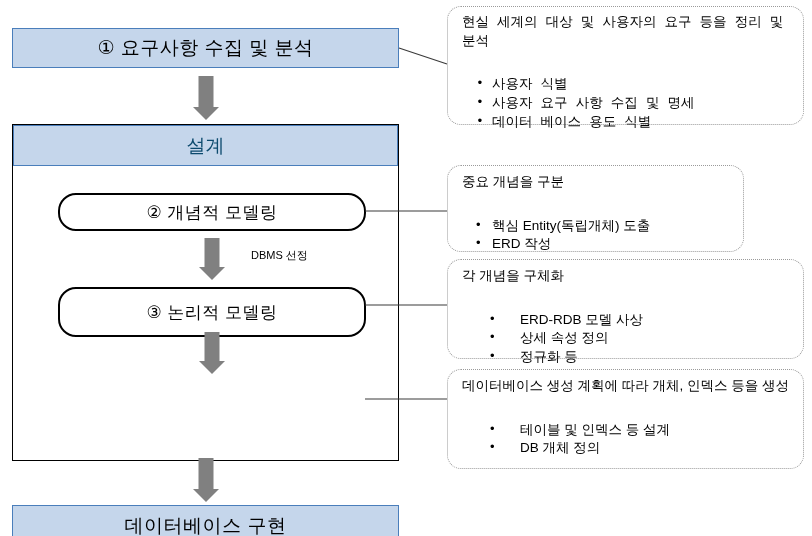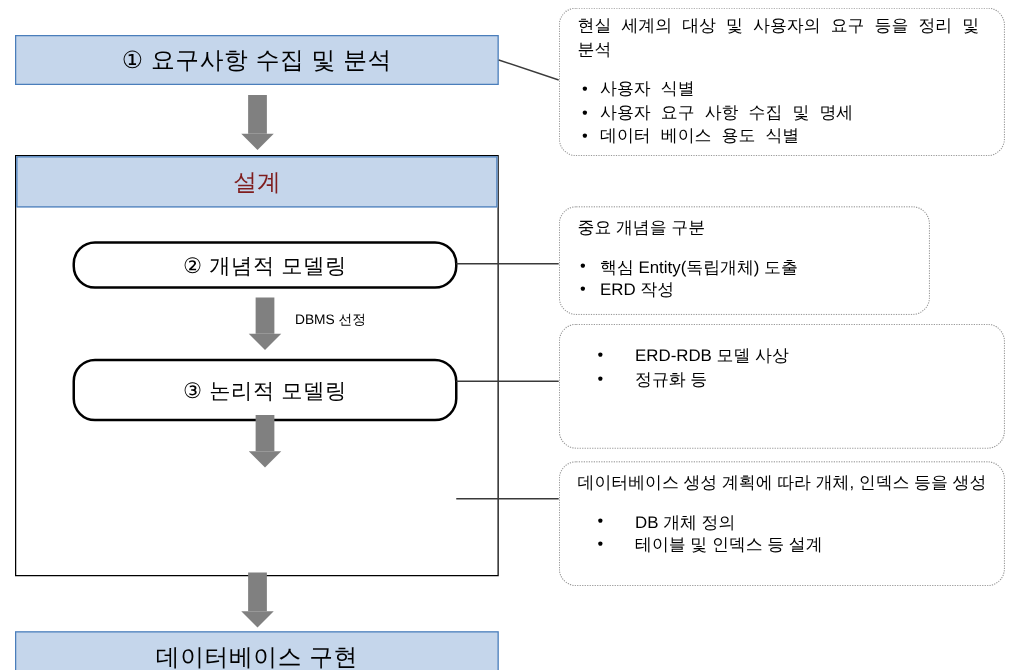--- a/index.html
+++ b/index.html
@@ -45,21 +45,21 @@
     top: 0;
     width: 100%;
     height: 41px;
     box-sizing: border-box;
     background: #C5D6EB;
     border: 1px solid #4A7EBB;
     display: flex;
     align-items: center;
     justify-content: center;
     font-size: 19px;
-    color: #7f1d1d;
+    color: #0c4a6e;
   }
 
   .sub-box {
     position: absolute;
     box-sizing: border-box;
     background: #ffffff;
     border: 2px solid #000000;
     border-radius: 18px;
     display: flex;
     align-items: center;
@@ -111,21 +111,21 @@
     padding: 7px 12px 7px 14px;
     font-size: 13.5px;
     line-height: 1.38;
     color: #000;
   }
   .callout .headline {
     margin: 0 0 4px 0;
   }
   .callout ul {
     list-style: none;
-    margin: 0;
+    margin: 12px;
     padding: 0;
   }
   .callout ul li {
     position: relative;
     padding-left: 18px;
     margin: 0;
   }
   .callout ul li::before {
     content: "\2022";
     position: absolute;
@@ -174,21 +174,21 @@
     </div>
 
     <div class="sub-box" style="left:45px; top:68px; width:308px; height:38px;">
       <span>② 개념적 모델링</span>
     </div>
 
     <div class="arrow" style="left:183px; top:113px; width:32px; height:42px;">
       <div class="shaft" style="width:15px; height:29px;"></div>
       <div class="head"></div>
     </div>
-    <div class="arrow-label" style="left:223px; top:123px;">DBMS 선정</div>
+    <div class="arrow-label" style="left:238px; top:123px;">DBMS 선정</div>
 
     <div class="sub-box" style="left:45px; top:162px; width:308px; height:50px;">
       <span>③ 논리적 모델링</span>
     </div>
 
     <div class="arrow" style="left:183px; top:207px; width:32px; height:42px;">
       <div class="shaft" style="width:15px; height:29px;"></div>
       <div class="head"></div>
     </div>
 
@@ -223,29 +223,31 @@
   <div class="callout" style="left:447px; top:165px; width:297px; height:87px;">
     <p class="headline">중요 개념을 구분</p>
     <div class="spacer"></div>
     <ul>
       <li>핵심 Entity(독립개체) 도출</li>
       <li>ERD 작성</li>
     </ul>
   </div>
 
   <div class="callout" style="left:447px; top:259px; width:357px; height:100px;">
+    <p class="headline">각 개념을 구체화</p>
     <div class="spacer"></div>
     <ul class="wide-indent">
       <li>ERD-RDB 모델 사상</li>
+      <li>상세 속성 정의</li>
       <li>정규화 등</li>
     </ul>
   </div>
 
   <div class="callout" style="left:447px; top:369px; width:357px; height:100px;">
     <p class="headline">데이터베이스 생성 계획에 따라 개체, 인덱스 등을 생성</p>
     <div class="spacer"></div>
     <ul class="wide-indent">
+      <li>테이블 및 인덱스 등 설계</li>
       <li>DB 개체 정의</li>
-      <li>테이블 및 인덱스 등 설계</li>
     </ul>
   </div>
 
 </div>
 
 </body></html>

